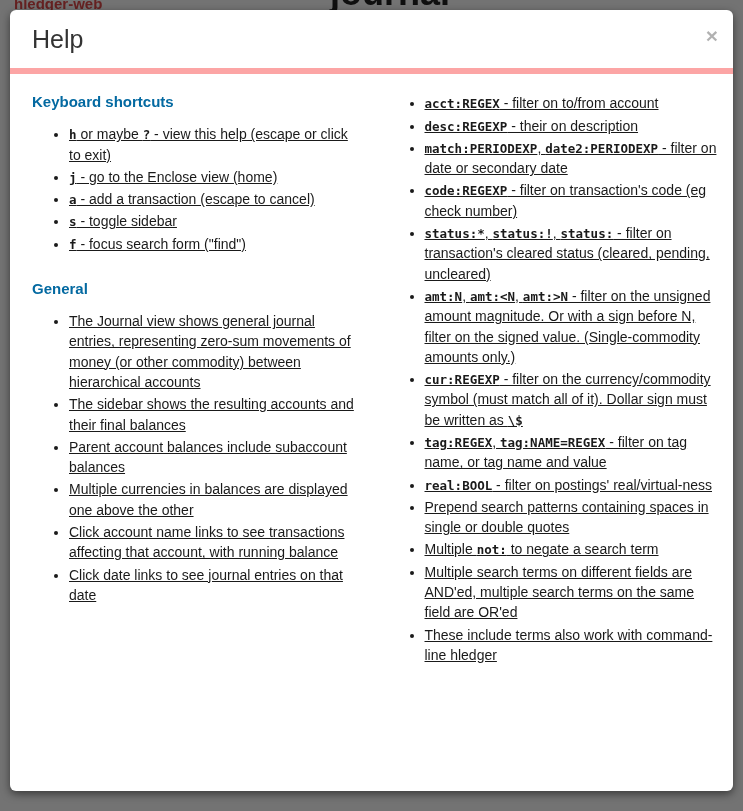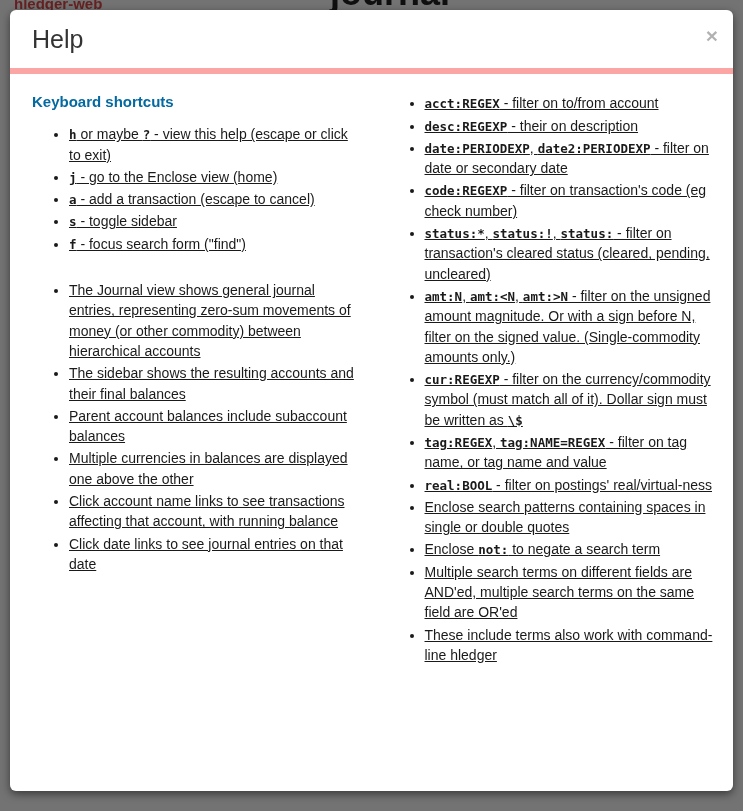--- a/index.html
+++ b/index.html
@@ -70,43 +70,44 @@
         <h4>Keyboard shortcuts</h4>
         <ul>
             <li><code>h</code><span> or maybe </span><code>?</code><span> - view this help (escape or click to exit)</span></li>
             <li><code>j</code><span> - go to the Enclose view (home)</span></li>
             <li><code>a</code><span> - add a transaction (escape to cancel)</span></li>
             <li><code>s</code><span> - toggle sidebar</span></li>
             <li><code>f</code><span> - focus search form ("find")</span></li>
           </ul>
       </section>
       <section>
+        <h4>General</h4>
         <ul>
             <li><span>The Journal view shows general journal entries, representing zero-sum movements of money (or other commodity) between hierarchical accounts</span></li>
             <li><span>The sidebar shows the resulting accounts and their final balances</span></li>
             <li><span>Parent account balances include subaccount balances</span></li>
             <li><span>Multiple currencies in balances are displayed one above the other</span></li>
             <li><span>Click account name links to see transactions affecting that account, with running balance</span></li>
             <li><span>Click date links to see journal entries on that date</span></li>
           </ul>
       </section>
     </div>
     <div class="col">
       <section>
         <ul>
             <li><code>acct:REGEX</code><span> - filter on to/from account</span></li>
             <li><code>desc:REGEXP</code><span> - their on description</span></li>
-            <li><code>date:PERIODEXP</code><span>, </span><code>date2:PERIODEXP</code><span> - filter on date or secondary date</span></li>
+            <li><code>match:PERIODEXP</code><span>, </span><code>date2:PERIODEXP</code><span> - filter on date or secondary date</span></li>
             <li><code>code:REGEXP</code><span> - filter on transaction's code (eg check number)</span></li>
             <li><code>status:*</code><span>, </span><code>status:!</code><span>, </span><code>status:</code><span> - filter on transaction's cleared status (cleared, pending, uncleared)</span></li>
             <li><code>amt:N</code><span>, </span><code>amt:&lt;N</code><span>, </span><code>amt:&gt;N</code><span> - filter on the unsigned amount magnitude. Or with a sign before N, filter on the signed value. (Single-commodity amounts only.)</span></li>
             <li><code>cur:REGEXP</code><span> - filter on the currency/commodity symbol (must match all of it). Dollar sign must be written as </span><code>\$</code></li>
             <li><code>tag:REGEX</code><span>, </span><code>tag:NAME=REGEX</code><span> - filter on tag name, or tag name and value</span></li>
             <li><code>real:BOOL</code><span> - filter on postings' real/virtual-ness</span></li>
-            <li><span>Enclose search patterns containing spaces in single or double quotes</span></li>
-            <li><span>Enclose </span><code>not:</code><span> to negate a search term</span></li>
+            <li><span>Prepend search patterns containing spaces in single or double quotes</span></li>
+            <li><span>Multiple </span><code>not:</code><span> to negate a search term</span></li>
             <li><span>Multiple search terms on different fields are AND'ed, multiple search terms on the same field are OR'ed</span></li>
             <li><span>These include terms also work with command-line hledger</span></li>
           </ul>
       </section>
     </div>
   </div>
 </div>
 
 </body></html>

